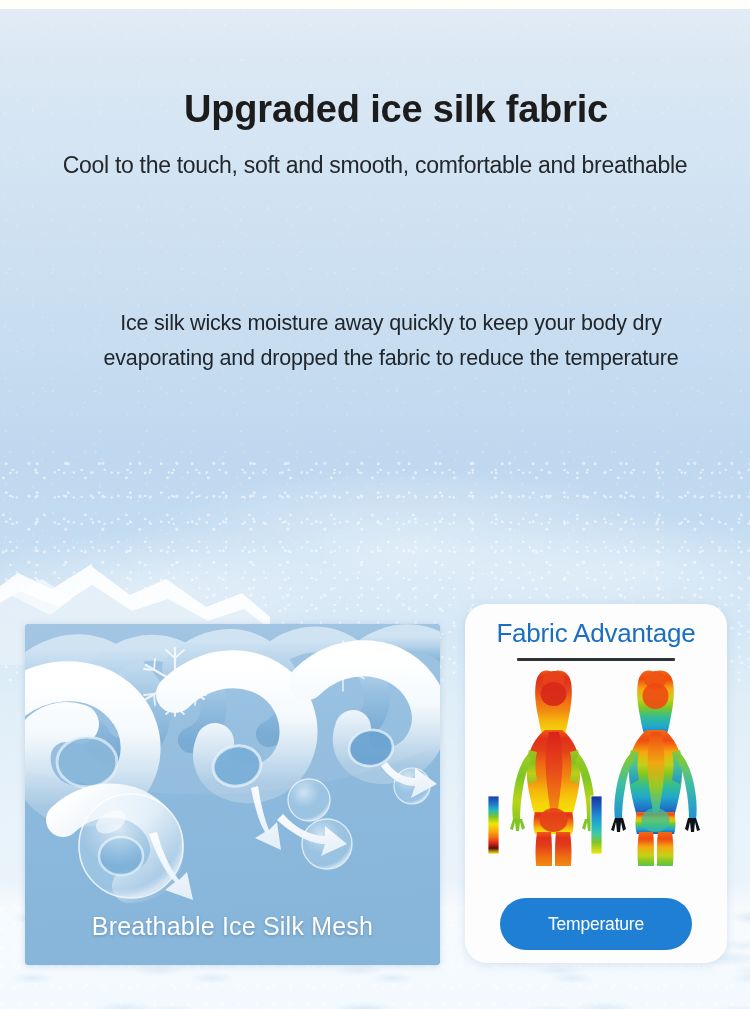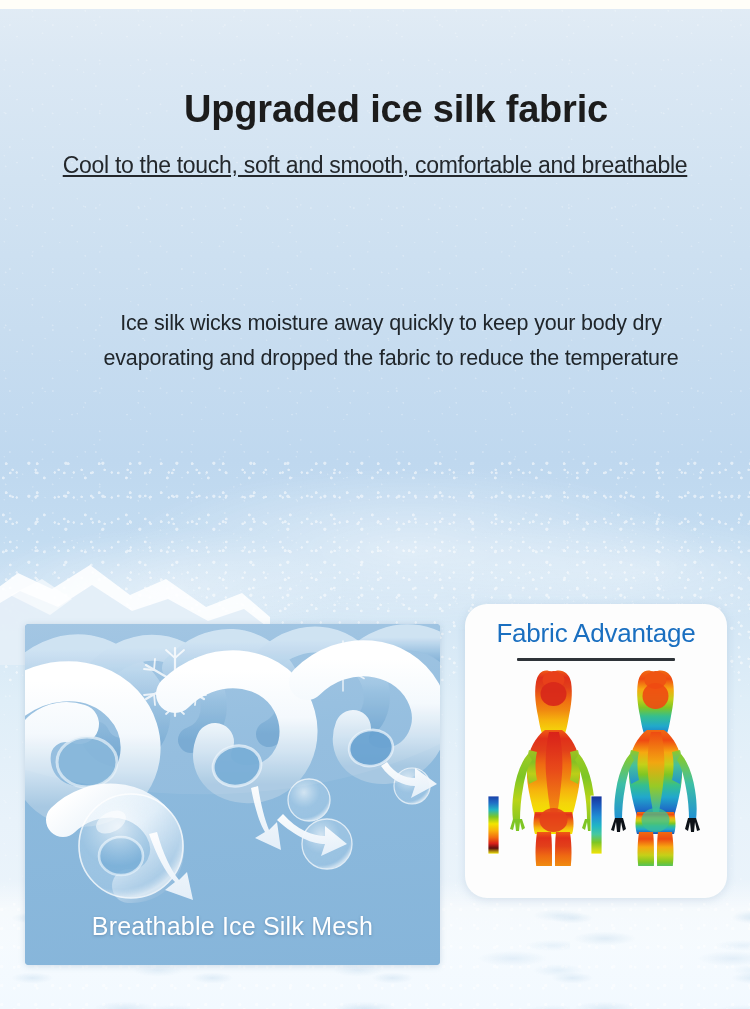--- a/index.html
+++ b/index.html
@@ -111,21 +111,20 @@
     text-align:center;
     font-size:38px; font-weight:bold; color:#1c1c1c;
     letter-spacing:-0.2px;
     padding-left:42px;
   }
   .subheadline {
     position:absolute; left:0; top:152px; width:750px;
     text-align:center;
     font-size:23px; font-weight:normal; color:#24282c;
     letter-spacing:-0.3px;
-    text-decoration:underline;
   }
   .body-lines {
     position:absolute; left:16px; top:306px; width:750px;
     text-align:center; color:#20262b;
     font-size:21.5px; line-height:35px; letter-spacing:-0.2px;
   }
   .body-lines .ln { display:block; white-space:nowrap; }
 
   
   .mesh-panel {
@@ -143,21 +142,21 @@
   .mesh-svg { position:absolute; left:0; top:0; width:415px; height:341px; }
   .mesh-caption {
     position:absolute; left:0; bottom:24px; width:415px;
     text-align:center; color:#ffffff;
     font-size:25px; font-weight:normal; letter-spacing:.2px;
     text-shadow:0 1px 3px rgba(60,95,130,.45);
   }
 
   
   .fabric-card {
-    position:absolute; left:465px; top:604px; width:262px; height:294px;
+    position:absolute; left:465px; top:604px; width:262px; height:359px;
     z-index:12;
     background:#fdfdfd;
     border-radius:22px;
     box-shadow:0 2px 10px rgba(110,145,180,.22);
     overflow:hidden;
   }
   .fabric-title {
     position:absolute; left:0; top:14px; width:262px;
     text-align:center;
     font-size:26px; color:#1a6fc0; font-weight:normal;

